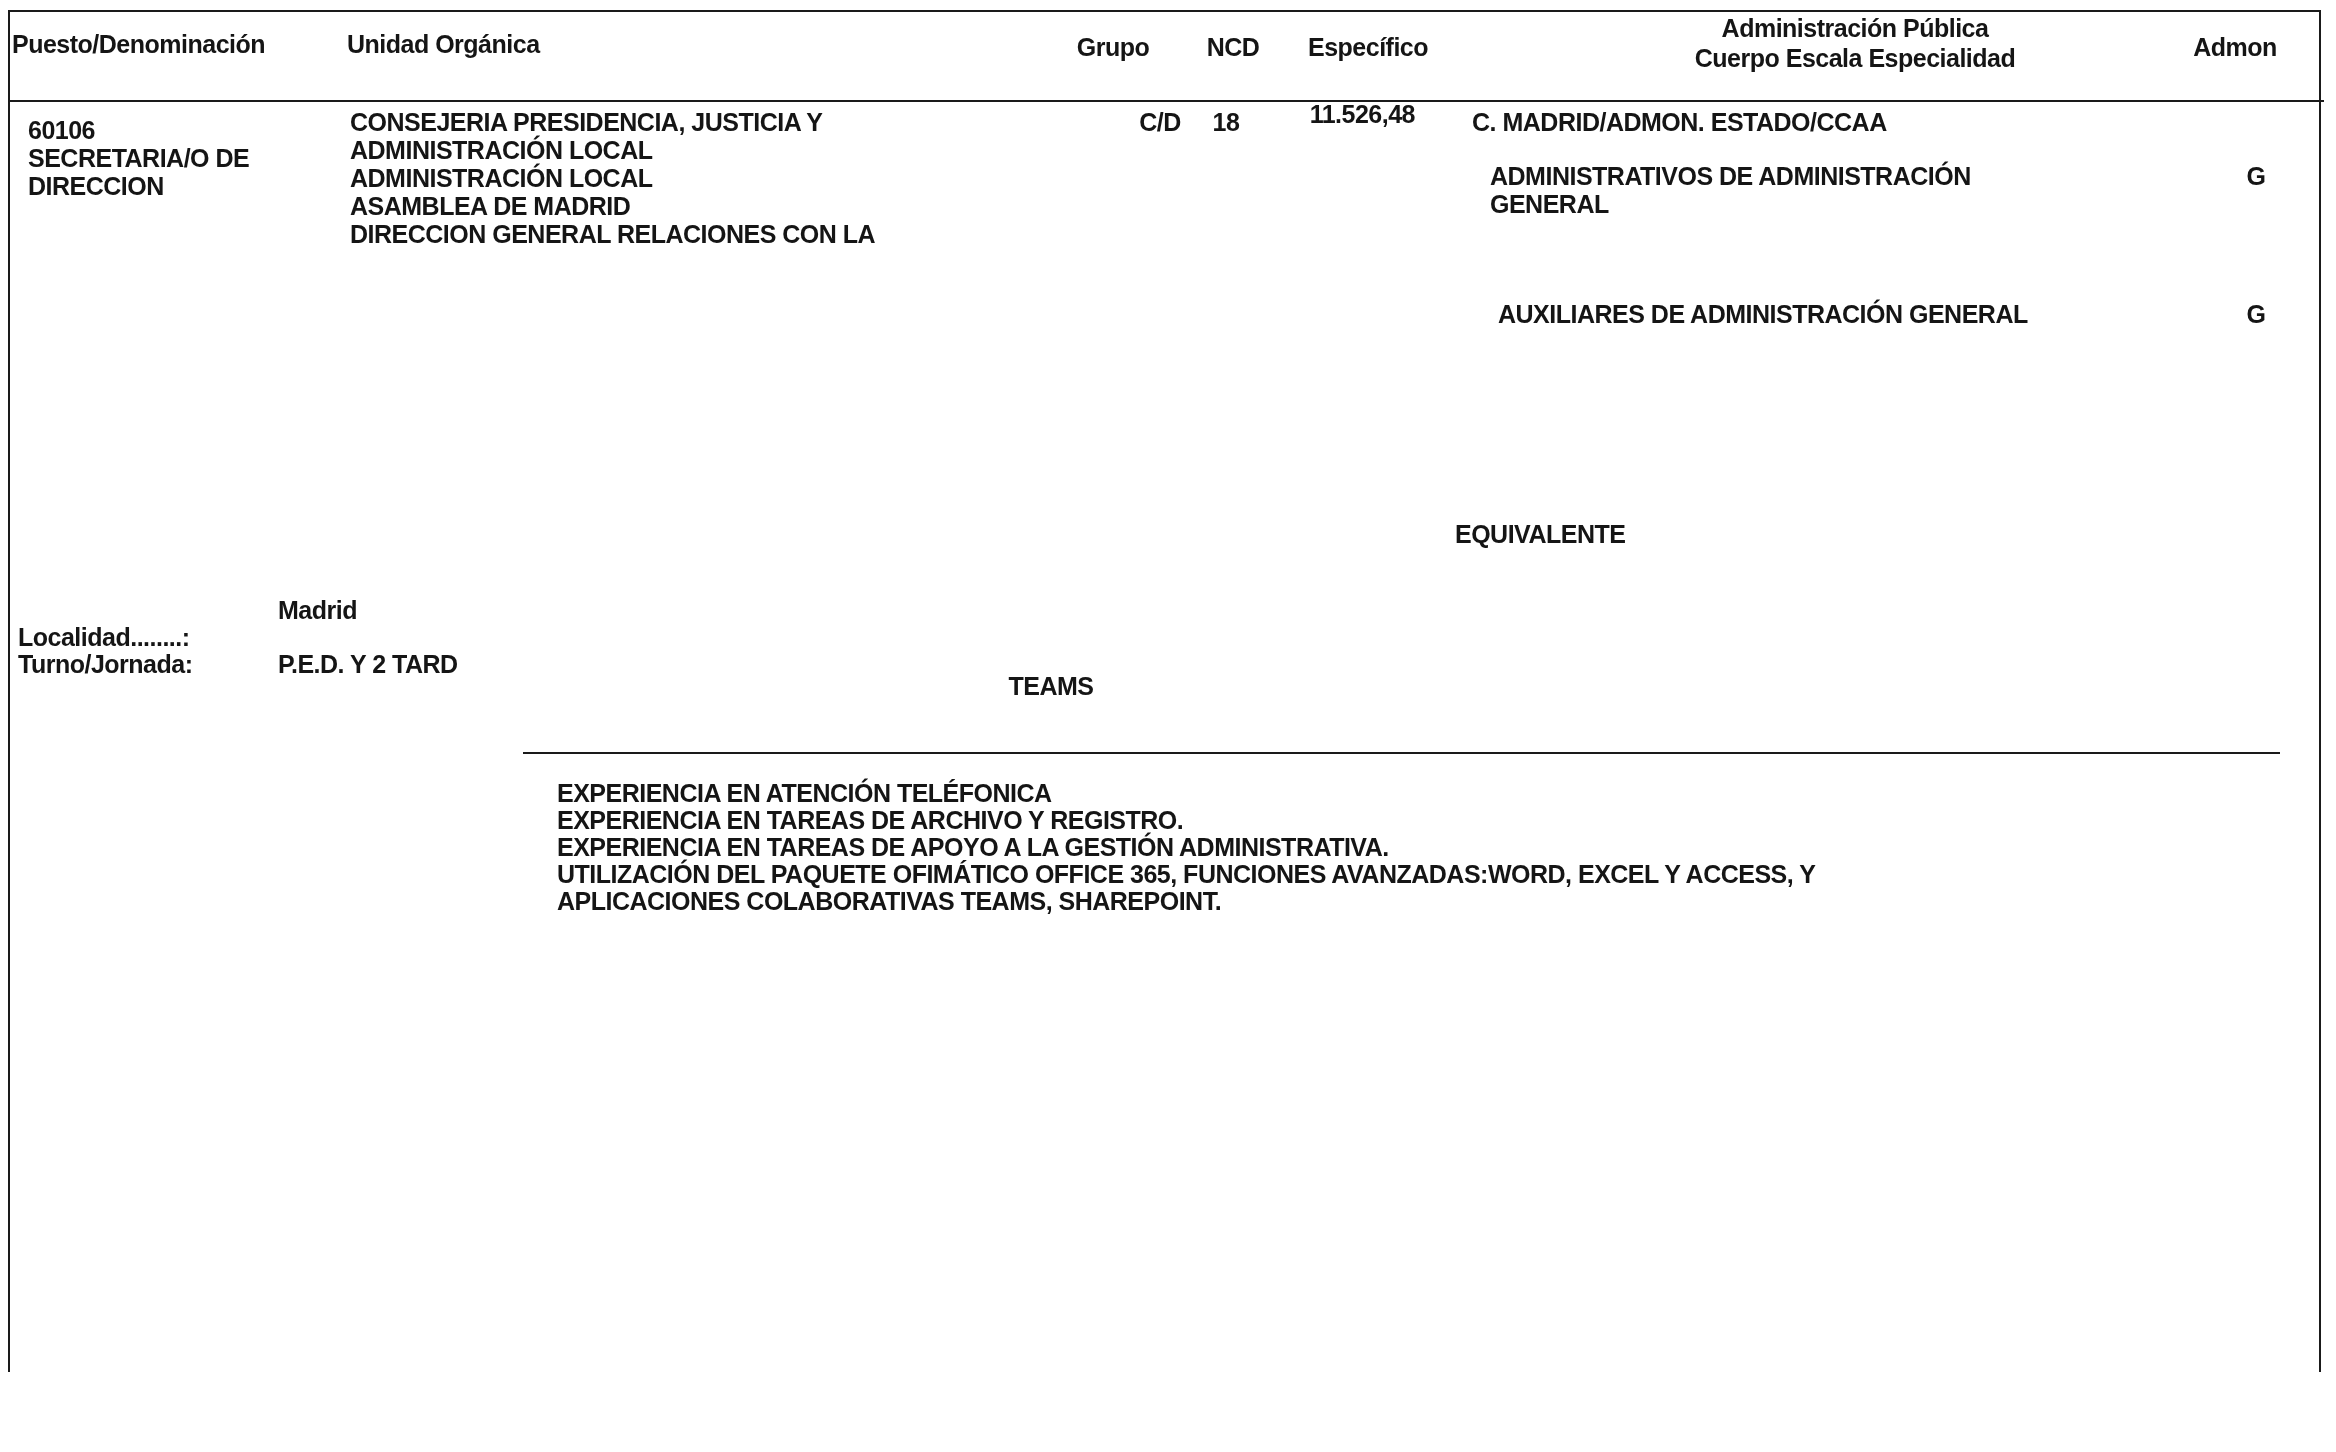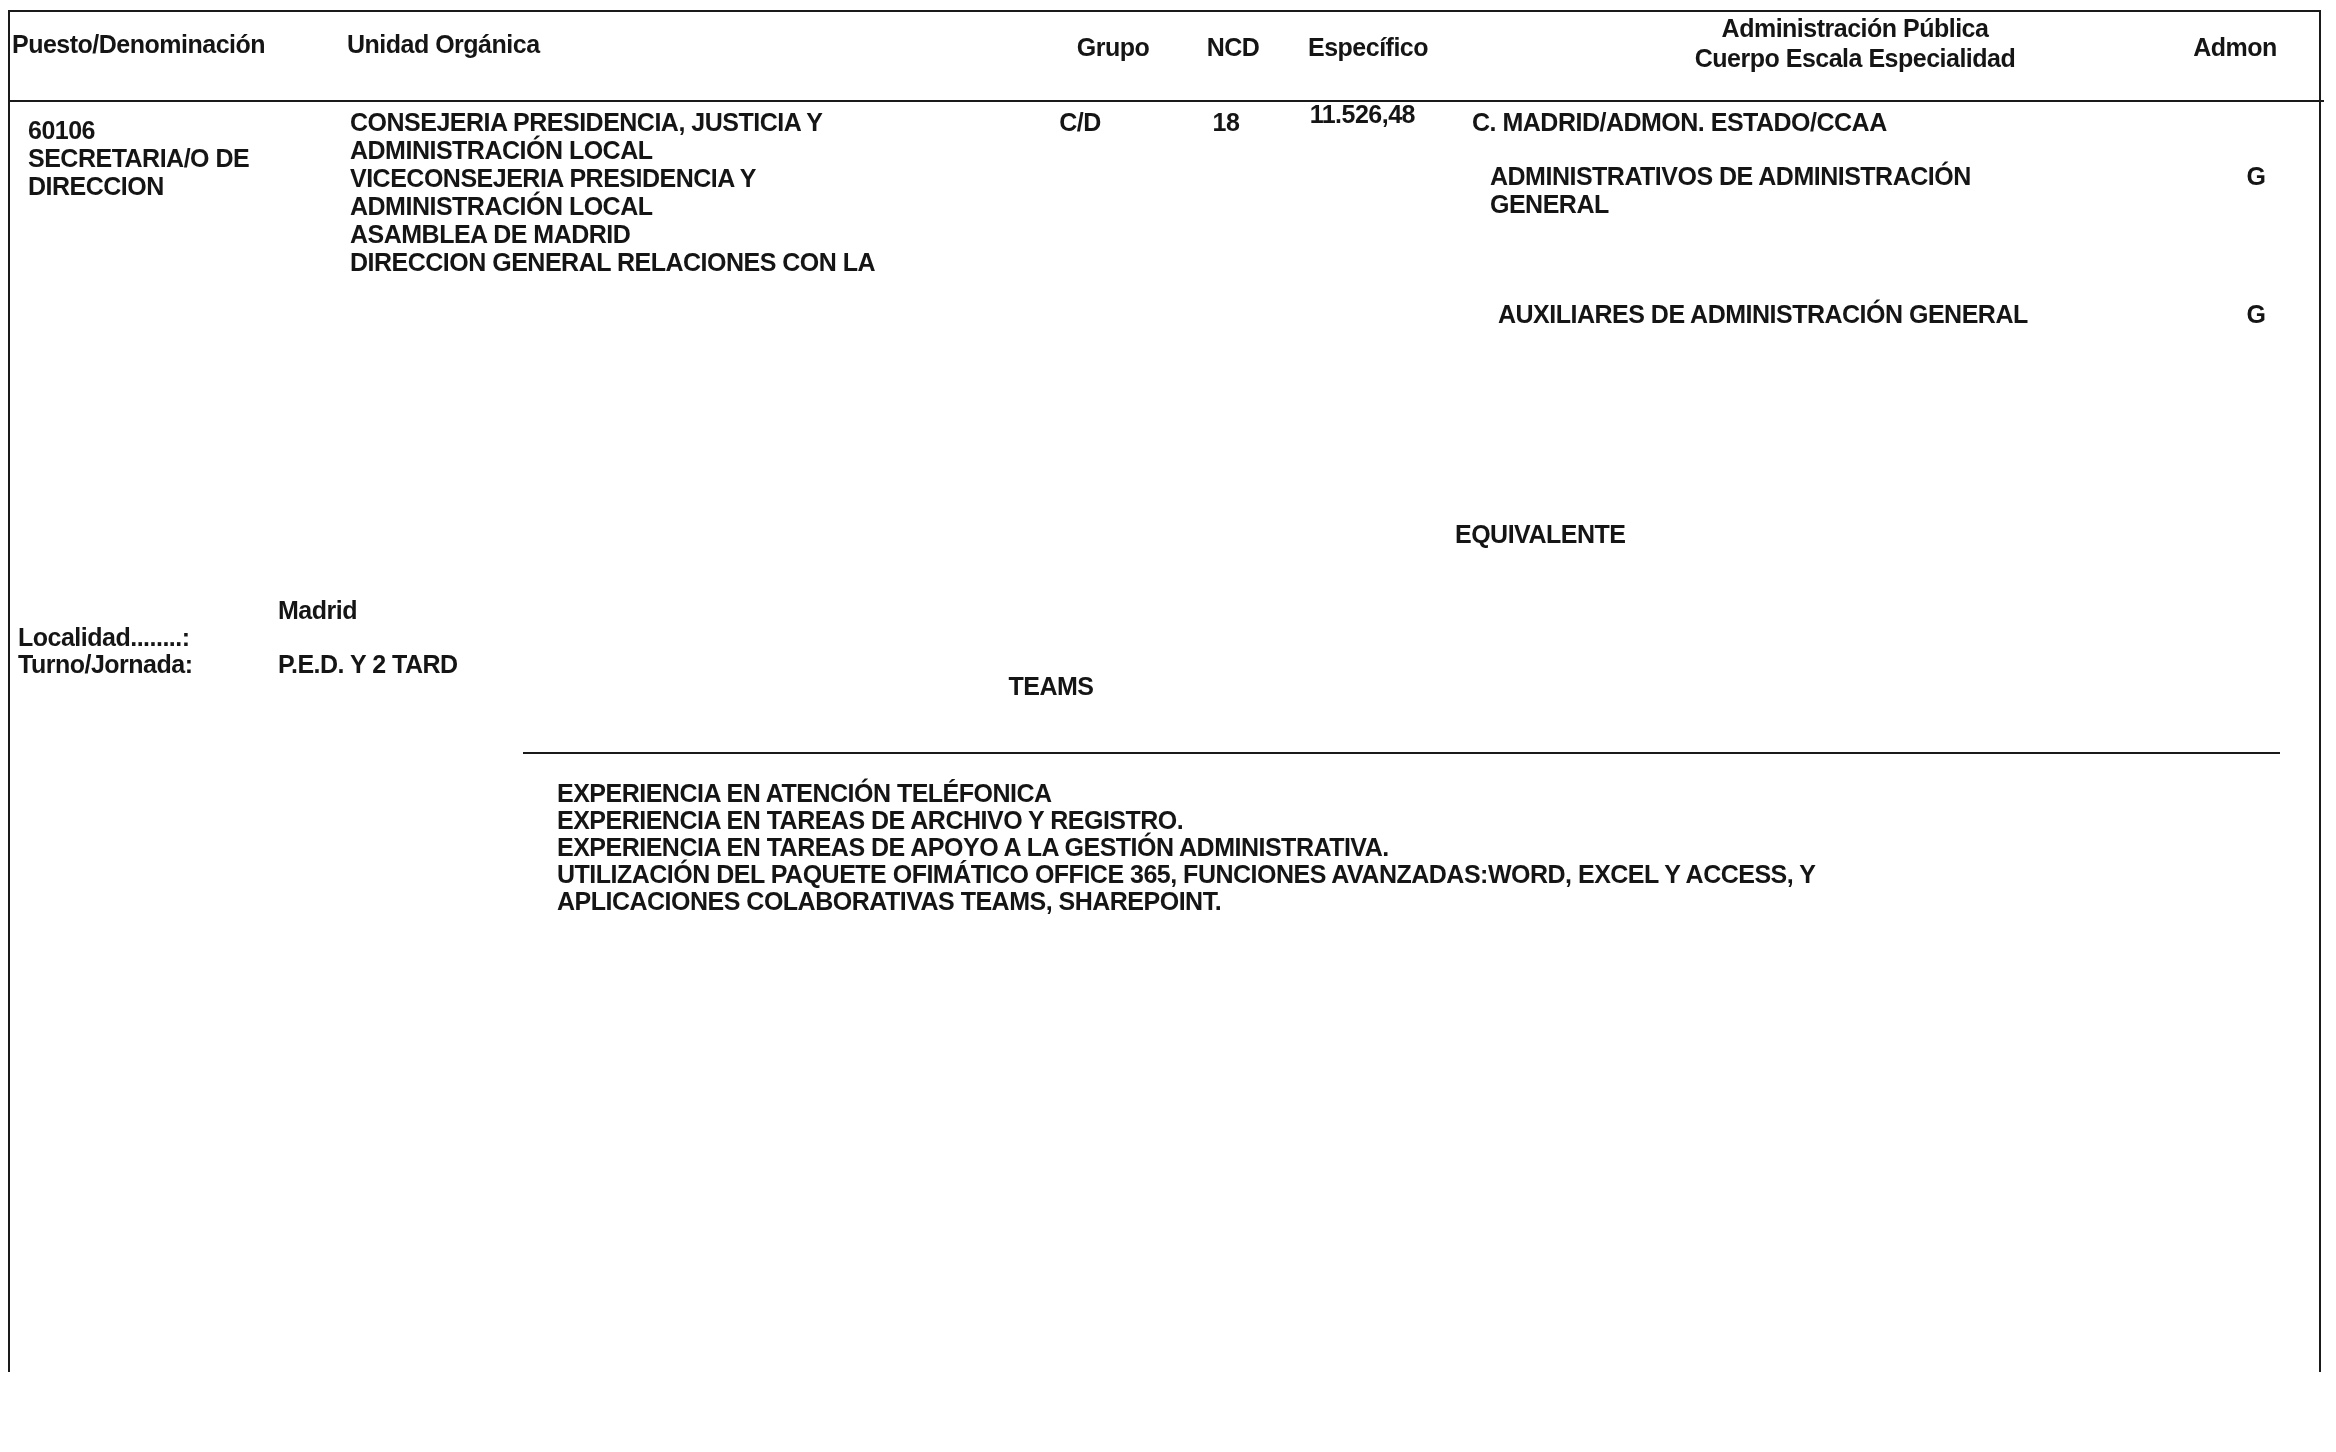--- a/index.html
+++ b/index.html
@@ -73,27 +73,26 @@
 
   <div class="t lines" style="left:28px; top:116px;">
     <div>60106</div>
     <div>SECRETARIA/O DE</div>
     <div>DIRECCION</div>
   </div>
 
   <div class="t lines" style="left:350px; top:108px;">
     <div>CONSEJERIA PRESIDENCIA, JUSTICIA Y</div>
     <div>ADMINISTRACIÓN LOCAL</div>
-    <div>VICECONSEJERIA PRESIDENCIA Y</div>
     <div>ADMINISTRACIÓN LOCAL</div>
     <div>ASAMBLEA DE MADRID</div>
     <div>DIRECCION GENERAL RELACIONES CON LA</div>
   </div>
 
-  <div class="t c" style="left:1080px; top:108px;">C/D</div>
+  <div class="t c" style="left:1160px; top:108px;">C/D</div>
 
   <div class="t c" style="left:1226px; top:108px;">18</div>
 
   <div class="t r" style="left:1415px; top:100px;text-align:center;">11.526,48</div>
 
   <div class="t" style="left:1472px; top:108px;">C. MADRID/ADMON. ESTADO/CCAA</div>
 
   <div class="t lines" style="left:1490px; top:162px;">
     <div>ADMINISTRATIVOS DE ADMINISTRACIÓN</div>
     <div>GENERAL</div>

